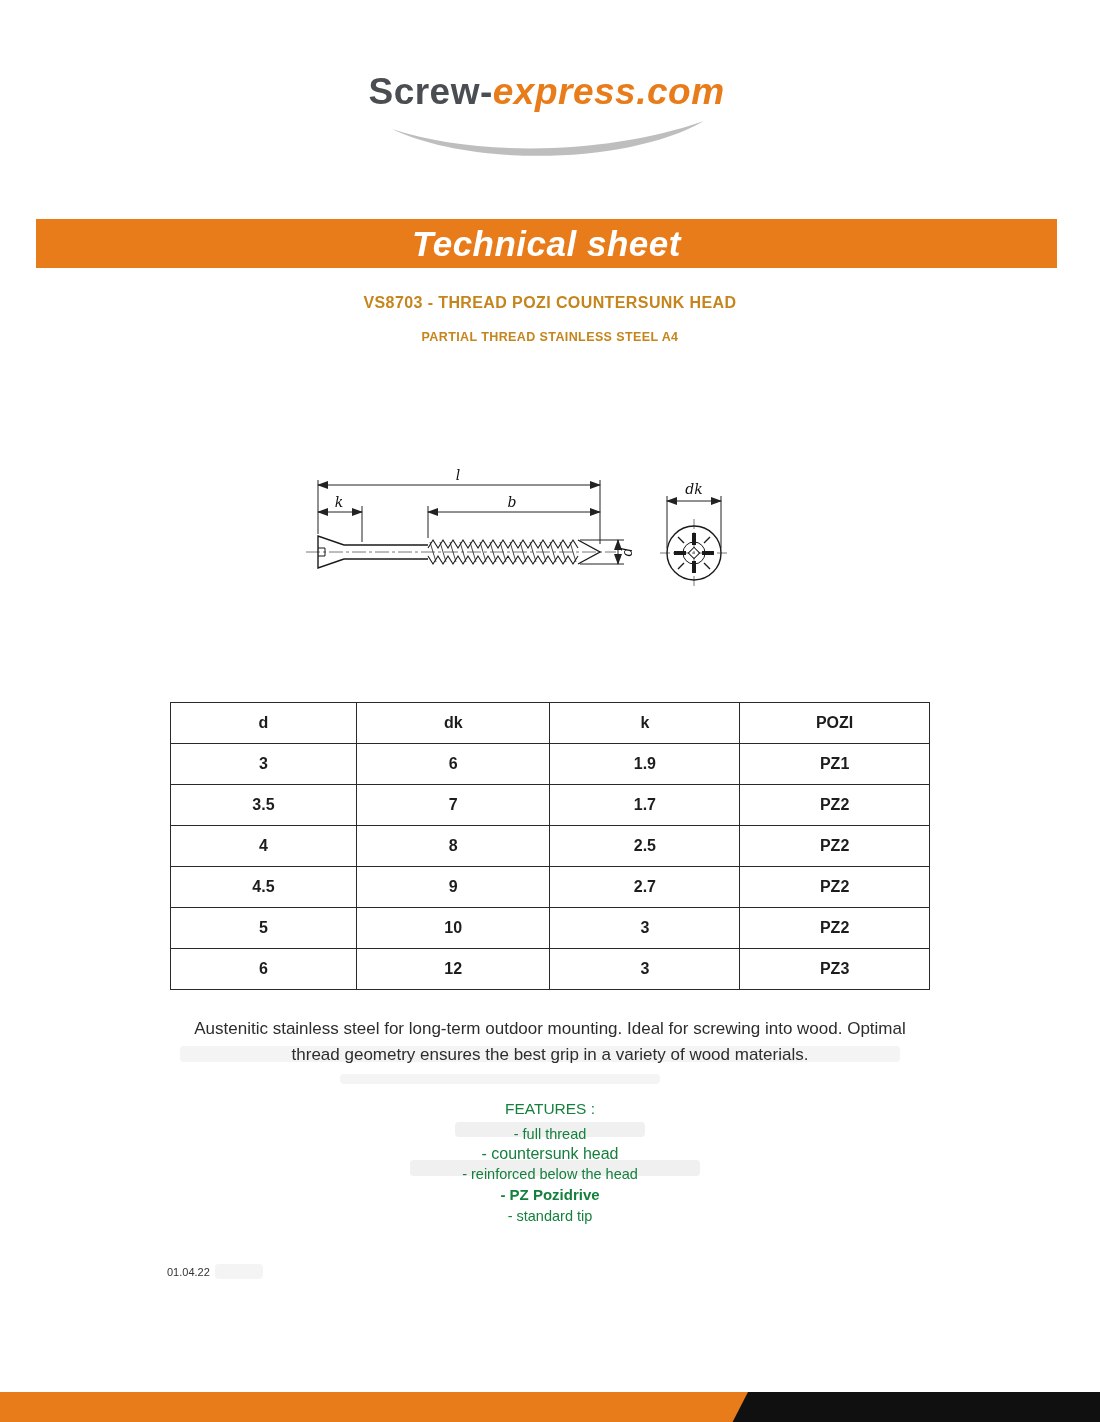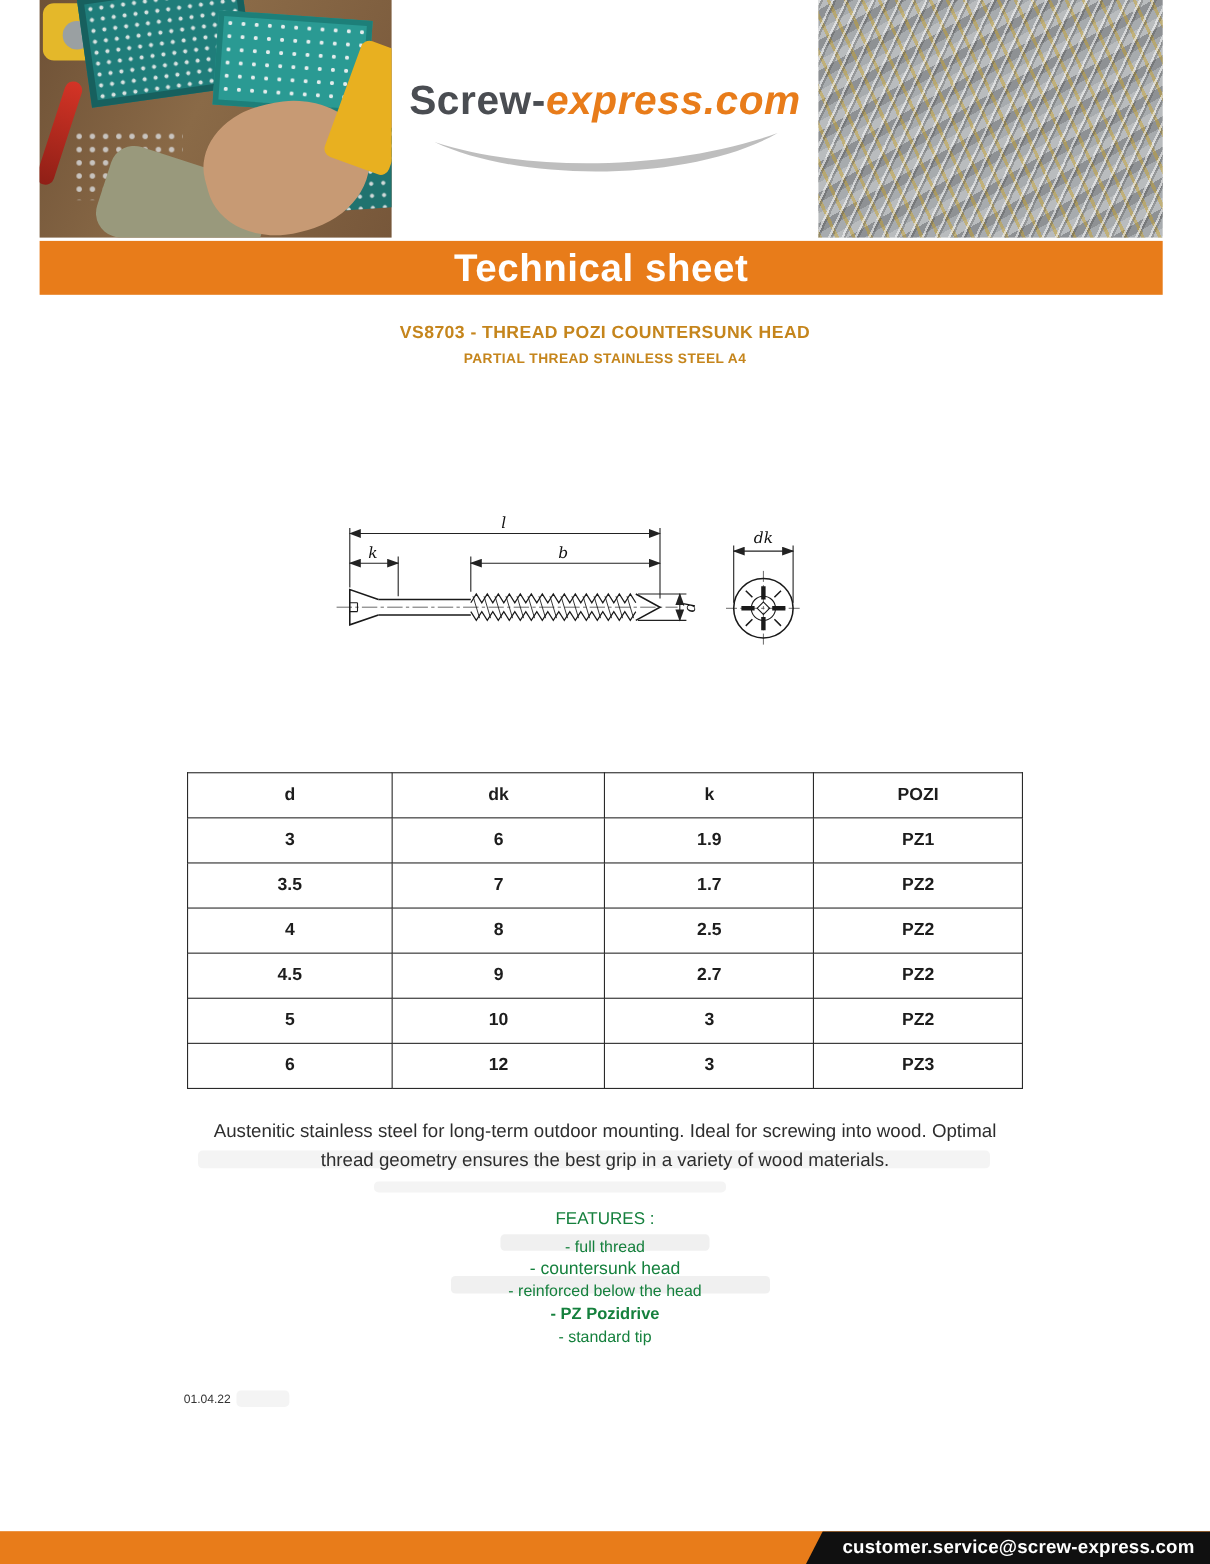--- a/index.html
+++ b/index.html
@@ -3,21 +3,21 @@
 <meta charset="utf-8">
 <style>
   :root{
     --accent:#e87c1a;
     --title-color:#c5851c;
     --footer-black:#101010;
   }
   *{box-sizing:border-box;margin:0;padding:0;}
   body{background:#ffffff;font-family:"Liberation Sans",sans-serif;}
   .page{position:relative;width:1100px;height:1422px;background:#ffffff;overflow:hidden;margin:0 auto;}
-  .content-margin{margin-left:36px;margin-right:43px;}
+  .content-margin{margin-left:36px;margin-right:43px;flex-direction:column;}
 
   
   .header{display:flex;height:216px;}
   .photo{position:relative;overflow:hidden;flex:none;}
   .photo-left{width:320px;background:linear-gradient(115deg,#6e5136 0%,#8a6a47 45%,#77573a 100%);}
   .photo-right{width:313px;
     background:
       repeating-linear-gradient(115deg,rgba(250,250,250,.55) 0 2px,rgba(60,60,60,.28) 2px 4px,rgba(0,0,0,0) 4px 11px),
       repeating-linear-gradient(65deg,rgba(201,162,39,.45) 0 3px,rgba(0,0,0,0) 3px 14px),
       repeating-linear-gradient(150deg,#b9bcbe 0 8px,#8e9194 8px 16px,#a7abae 16px 24px);}
@@ -33,27 +33,27 @@
   .pl-drill{right:-16px;top:42px;width:62px;height:112px;background:#e8b020;transform:rotate(20deg);border-radius:8px;}
   .pl-screws{left:30px;top:118px;width:100px;height:64px;background-image:radial-gradient(#d4d4d4 2px,rgba(0,0,0,0) 3px);background-size:12px 12px;opacity:.85;}
 
   .logo-zone{flex:1;background:#ffffff;display:flex;flex-direction:column;align-items:center;justify-content:center;padding-top:14px;}
   .logo-text{font-size:37px;letter-spacing:.5px;white-space:nowrap;}
   .logo-dark{color:#4a4d52;font-weight:bold;}
   .logo-orange{color:var(--accent);font-weight:bold;font-style:italic;}
   .logo-swoosh{margin-top:2px;}
 
   
-  .banner{height:49px;margin-top:3px;background:var(--accent);display:flex;align-items:center;justify-content:center;}
+  .banner{height:49px;margin-top:3px;background:var(--accent);display:flex;align-items:center;justify-content:center;font-style:italic;}
   .banner span{color:#ffffff;font-size:35px;font-weight:bold;letter-spacing:.5px;}
 
   
   .title-block{text-align:center;margin-top:26px;}
   .title-line1{color:var(--title-color);font-size:16px;font-weight:700;letter-spacing:.4px;}
-  .title-line2{color:var(--title-color);font-size:12.5px;font-weight:700;letter-spacing:.4px;margin-top:7px;}
+  .title-line2{color:var(--title-color);font-size:12.5px;font-weight:700;letter-spacing:.4px;margin-top:18px;}
 
   
   .diagram{position:absolute;left:280px;top:452px;}
 
   
   .spec-table{position:absolute;left:170px;top:702px;width:760px;border-collapse:collapse;}
   .spec-table th,.spec-table td{border:1.5px solid #2a2a2a;height:41px;text-align:center;font-size:16px;font-weight:700;color:#1d1d1d;}
   .spec-table th{font-size:16px;}
   .spec-table col.c1{width:24.5%}.spec-table col.c2{width:25.5%}.spec-table col.c3{width:25%}.spec-table col.c4{width:25%}
 
@@ -257,16 +257,15 @@
     <div class="feature-item small">- countersunk head</div>
     <div class="feature-item">- reinforced below the head</div>
     <div class="feature-item bold">- PZ Pozidrive</div>
     <div class="feature-item">- standard tip</div>
   </div>
 
   <div class="date">01.04.22</div>
 
   <div class="footer">
     <div class="footer-black"></div>
-    <div class="footer-email">customer.service@screw-express.com</div>
   </div>
 
 </div>
 
 </body></html>

